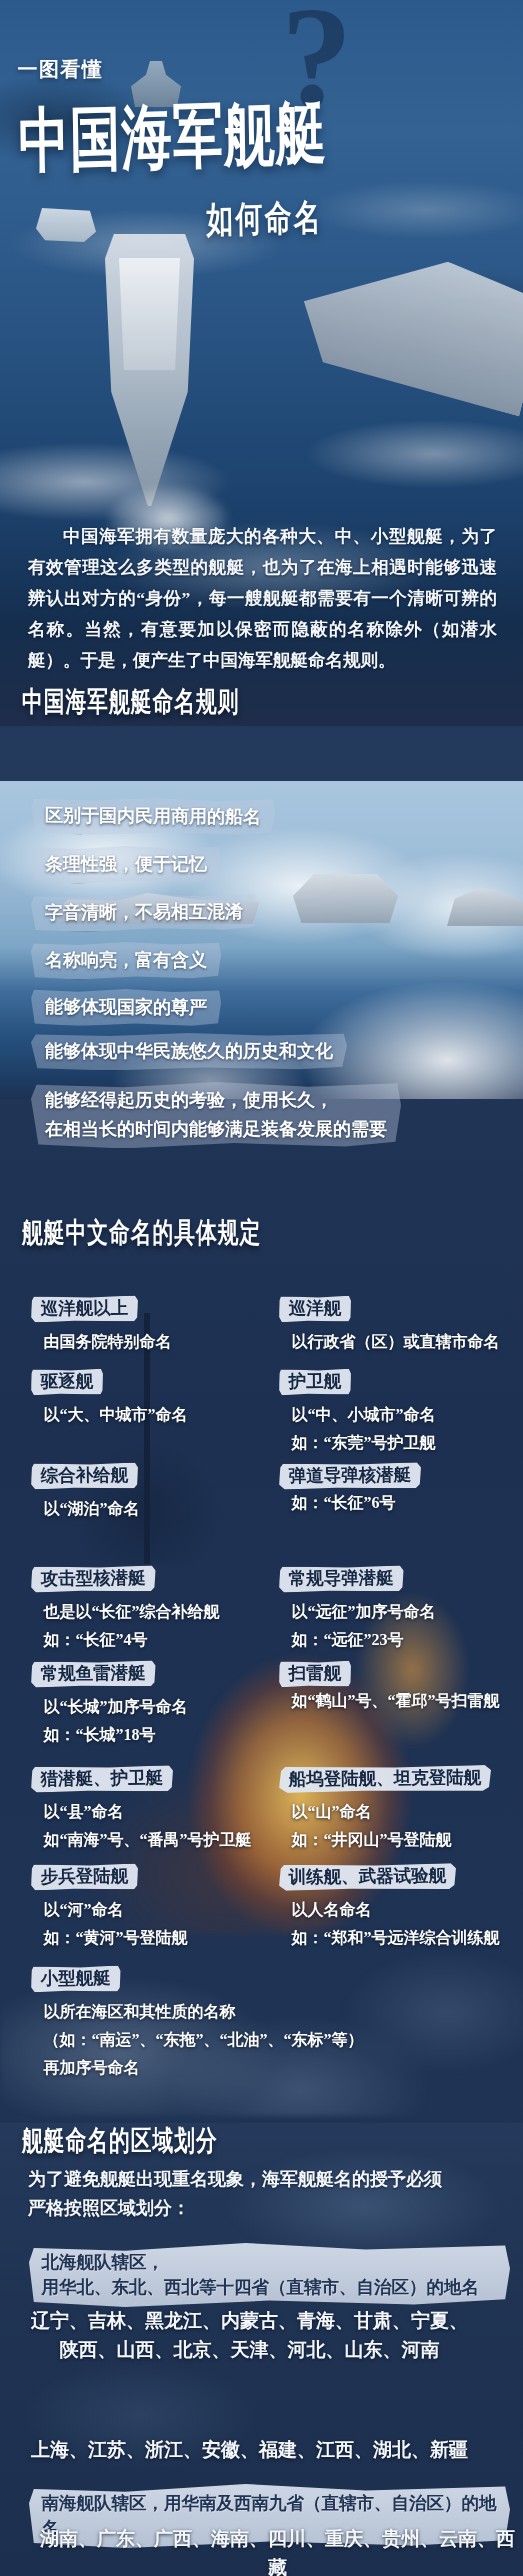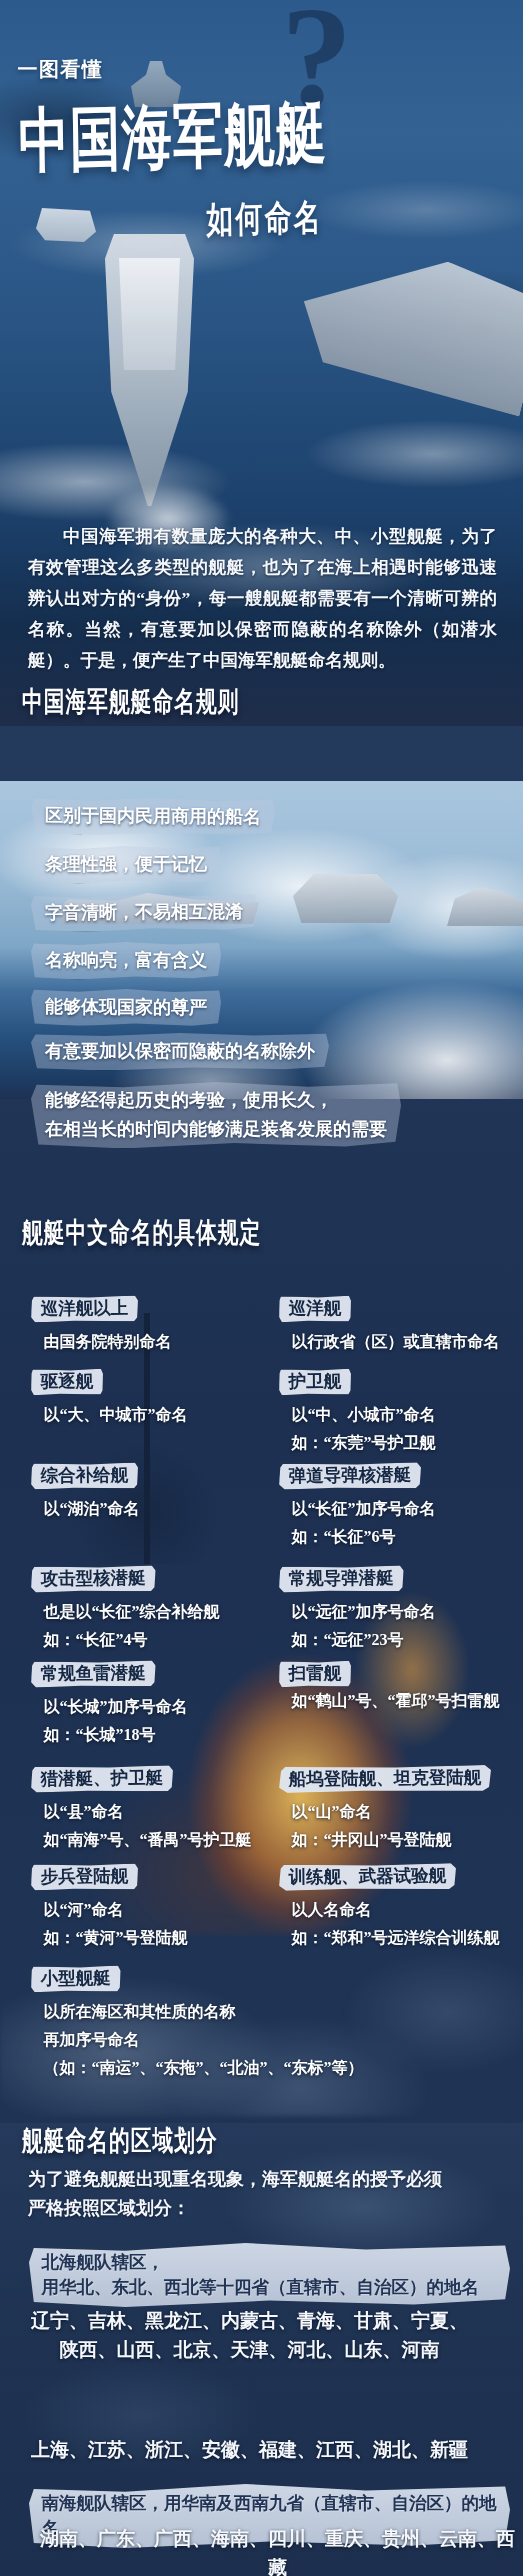--- a/index.html
+++ b/index.html
@@ -124,21 +124,21 @@
   <div class="abs hero-sub">如何命名</div>
 
   <p class="abs intro body-serif">中国海军拥有数量庞大的各种大、中、小型舰艇，为了有效管理这么多类型的舰艇，也为了在海上相遇时能够迅速辨认出对方的“身份”，每一艘舰艇都需要有一个清晰可辨的名称。当然，有意要加以保密而隐蔽的名称除外（如潜水艇）。于是，便产生了中国海军舰艇命名规则。</p>
 
   <h2 class="abs sec-title" style="top:683px">中国海军舰艇命名规则</h2>
   <div class="abs rule-strip" style="top:798px;transform:rotate(.4deg)"><span>区别于国内民用商用的船名</span></div>
   <div class="abs rule-strip" style="top:846px"><span>条理性强，便于记忆</span></div>
   <div class="abs rule-strip" style="top:894px;transform:rotate(-.4deg)"><span>字音清晰，不易相互混淆</span></div>
   <div class="abs rule-strip" style="top:942px"><span>名称响亮，富有含义</span></div>
   <div class="abs rule-strip" style="top:989px;transform:rotate(.4deg)"><span>能够体现国家的尊严</span></div>
-  <div class="abs rule-strip" style="top:1033px"><span>有意要加以保密而隐蔽的名称除外</span></div>
+  <div class="abs rule-strip" style="top:1033px"><span>能够体现中华民族悠久的历史和文化</span></div>
   <div class="abs rule-strip" style="top:1082px"><span>能够经得起历史的考验，使用长久，
 在相当长的时间内能够满足装备发展的需要</span></div>
 
   <h2 class="abs sec-title" style="top:1214px">舰艇中文命名的具体规定</h2>
 
   <div class="cell" style="left:31px;top:1296px;width:244px">
     <div class="chip"><span>巡洋舰以上</span></div>
     <div class="dline first">由国务院特别命名</div>
   </div>
   <div class="cell" style="left:279px;top:1296px;width:241px">
@@ -155,21 +155,20 @@
     <div class="dline first">以“中、小城市”命名</div>
     <div class="dline">如：“东莞”号护卫舰</div>
   </div>
 
   <div class="cell" style="left:31px;top:1463px;width:244px">
     <div class="chip"><span>综合补给舰</span></div>
     <div class="dline first">以“湖泊”命名</div>
   </div>
   <div class="cell" style="left:279px;top:1463px;width:241px">
     <div class="chip"><span>弹道导弹核潜艇</span></div>
-    <div class="dline first">以“长征”加序号命名</div>
     <div class="dline">如：“长征”6号</div>
   </div>
 
   <div class="cell" style="left:31px;top:1566px;width:244px">
     <div class="chip"><span>攻击型核潜艇</span></div>
     <div class="dline first">也是以“长征”综合补给舰</div>
     <div class="dline">如：“长征”4号</div>
   </div>
   <div class="cell" style="left:279px;top:1566px;width:241px">
     <div class="chip"><span>常规导弹潜艇</span></div>
@@ -205,22 +204,22 @@
   </div>
   <div class="cell" style="left:279px;top:1864px;width:241px">
     <div class="chip"><span>训练舰、武器试验舰</span></div>
     <div class="dline first">以人名命名</div>
     <div class="dline">如：“郑和”号远洋综合训练舰</div>
   </div>
 
   <div class="cell" style="left:31px;top:1966px;width:461px">
     <div class="chip"><span>小型舰艇</span></div>
     <div class="dline first">以所在海区和其性质的名称</div>
+    <div class="dline">（如：“南运”、“东拖”、“北油”、“东标”等）</div>
     <div class="dline">再加序号命名</div>
-    <div class="dline">（如：“南运”、“东拖”、“北油”、“东标”等）</div>
   </div>
 
   <h2 class="abs sec-title" style="top:2122px">舰艇命名的区域划分</h2>
   <p class="abs region-intro body-serif" style="margin:0">为了避免舰艇出现重名现象，海军舰艇名的授予必须
 严格按照区域划分：</p>
 
   <div class="abs fleet-banner" style="top:2243px">北海舰队辖区，
 用华北、东北、西北等十四省（直辖市、自治区）的地名</div>
   <div class="abs provinces body-serif" style="top:2306px">辽宁、吉林、黑龙江、内蒙古、青海、甘肃、宁夏、
 陕西、山西、北京、天津、河北、山东、河南</div>

